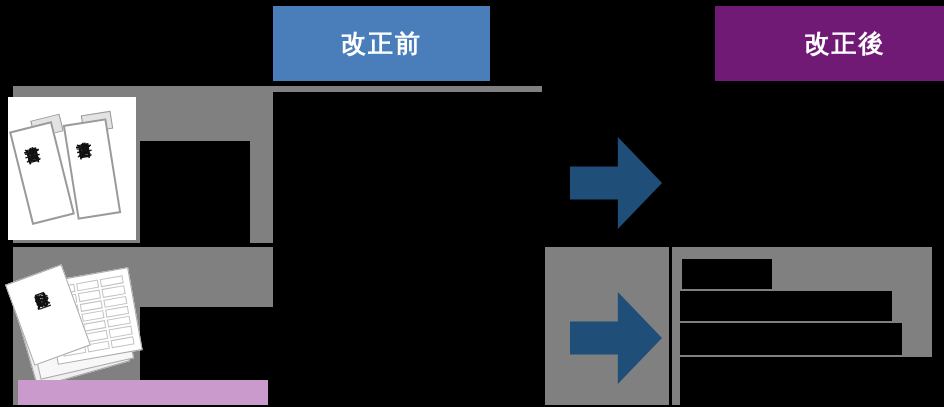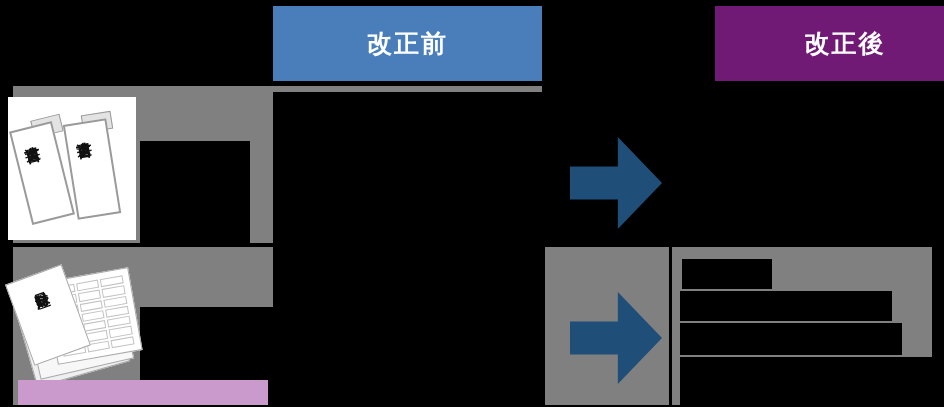--- a/index.html
+++ b/index.html
@@ -29,21 +29,21 @@
     justify-content: center;
     color: #ffffff;
     font-size: 25px;
     font-weight: bold;
     letter-spacing: 2px;
     line-height: 1;
     white-space: nowrap;
   }
   #header-before {
     left: 273px;
-    width: 269px;
+    width: 217px;
     background: #4a7ebb;
   }
   #header-after {
     left: 672px;
     width: 260px;
     background: #701a75;
     margin-left: 43px;
   }
 
   

